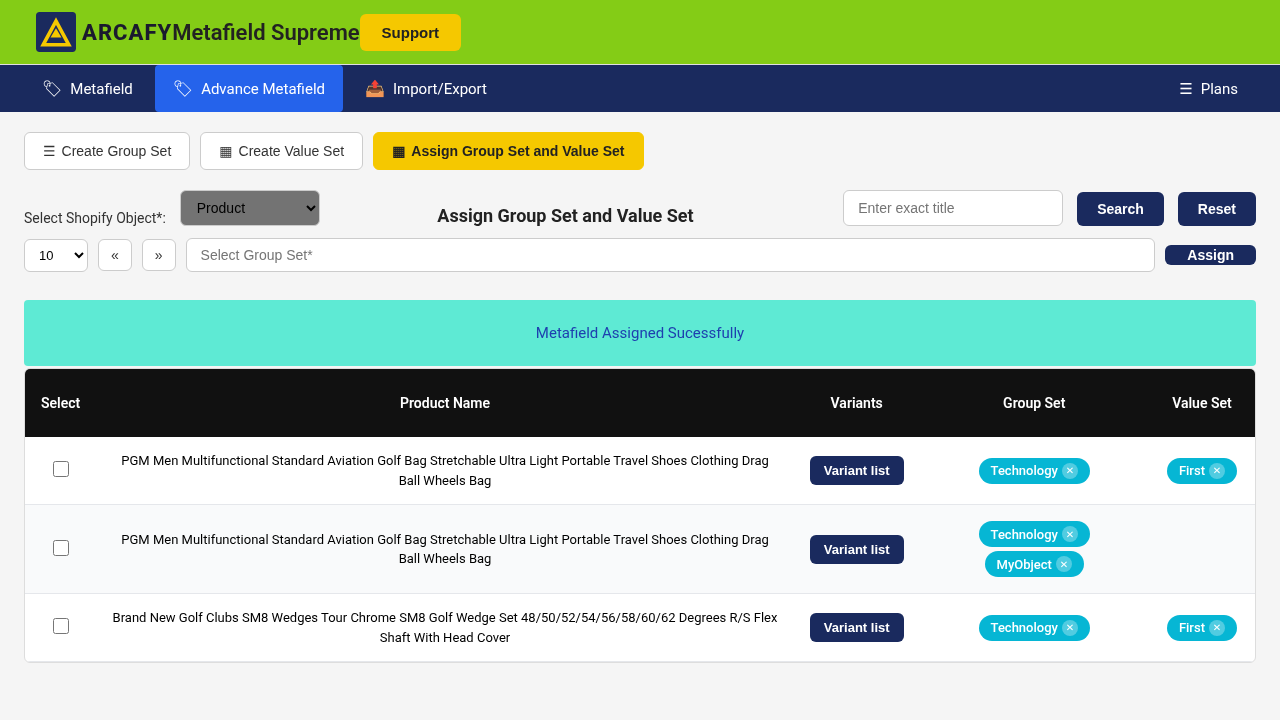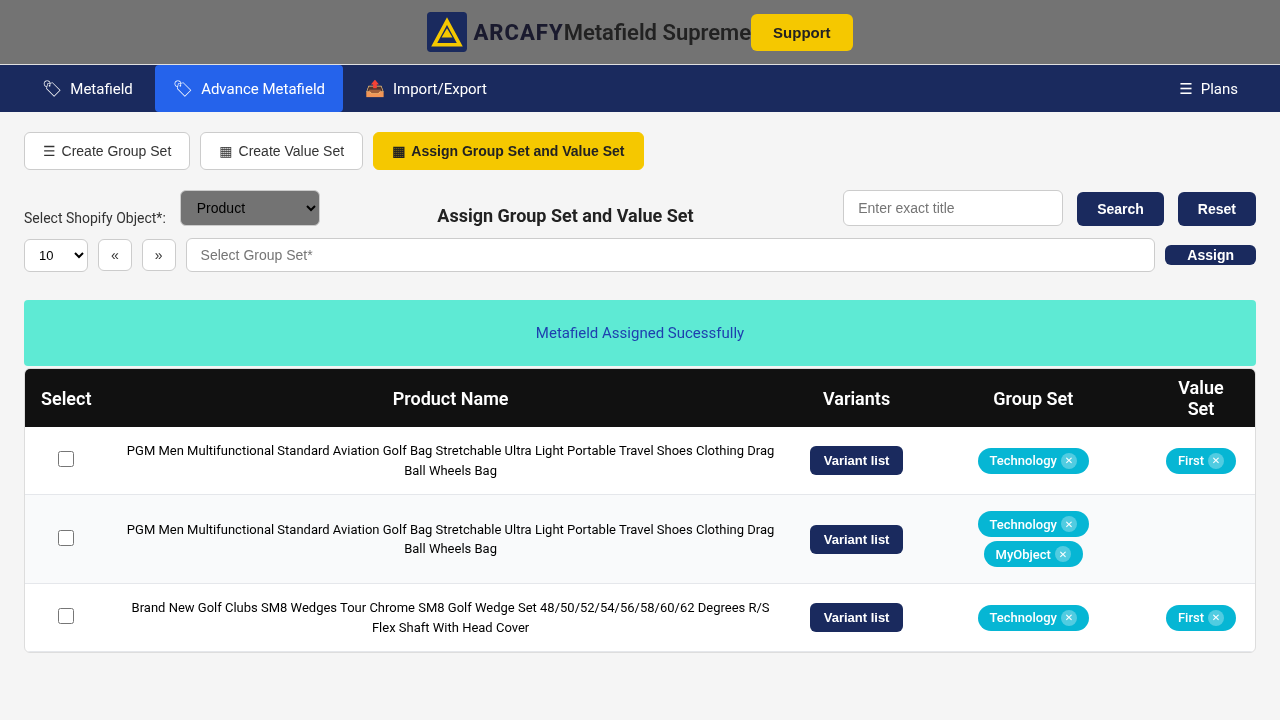--- a/index.html
+++ b/index.html
@@ -1,21 +1,21 @@
 <!DOCTYPE html>
 <html><head>
   <meta charset="utf-8">
   <style>
     * { box-sizing: border-box; margin: 0; padding: 0; }
     body { font-family: -apple-system, BlinkMacSystemFont, 'Segoe UI', Roboto, sans-serif; background: #f5f5f5; font-size: 14px; }
 
     
     .top-header {
-      display: flex; align-items: center; justify-content: center;
-      padding: 12px 36px; background: #737373; border-bottom: 1px solid #e0e0e0;
+      display: flex; align-items: center; justify-content: flex-start;
+      padding: 12px 36px; background: #84cc16; border-bottom: 1px solid #e0e0e0;
     }
     .logo { display: flex; align-items: center; gap: 6px; }
     .logo-icon { width: 40px; height: 40px; }
     .logo-text { font-size: 22px; font-weight: 800; color: #1a1a2e; letter-spacing: 1px; }
     .app-title { font-size: 22px; font-weight: 600; color: #222; }
     .support-btn {
       background: #f5c800; color: #222; border: none; padding: 10px 22px;
       font-size: 15px; font-weight: 600; border-radius: 6px; cursor: pointer;
     }
 
@@ -98,21 +98,21 @@
     .success-banner {
       background: #5eead4; color: #1e40af; text-align: center;
       padding: 24px; border-radius: 4px; margin-bottom: 2px; font-size: 15px;
     }
 
     
     .table-wrapper { background: #fff; border-radius: 6px; overflow: hidden; border: 1px solid #ddd; }
     table { width: 100%; border-collapse: collapse; }
     thead tr { background: #111; }
     thead th {
-      color: #fff; padding: 8px 16px; font-size: 18px; font-weight: 600;
+      color: #fff; padding: 26px 16px; font-size: 14px; font-weight: 600;
       text-align: center;
     }
     thead th:first-child { width: 70px; }
     tbody tr { border-bottom: 1px solid #e5e7eb; }
     tbody tr:nth-child(even) { background: #f9fafb; }
     tbody td { padding: 14px 16px; text-align: center; vertical-align: middle; }
     tbody td.name-cell { text-align: center; font-size: 13px; line-height: 1.5; }
 
     .variant-btn {
       background: #1a2a5e; color: #fff; border: none; padding: 7px 14px;

